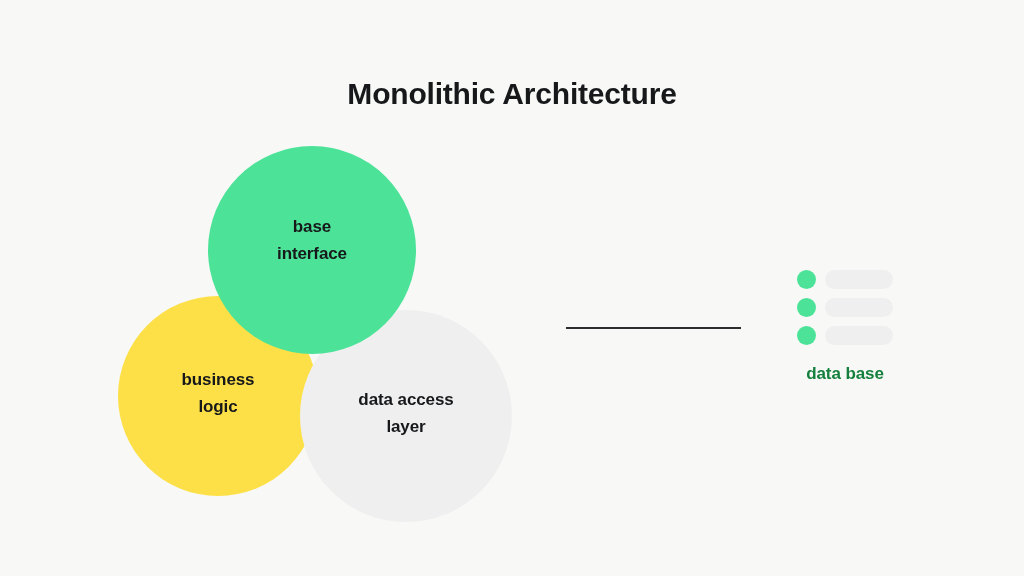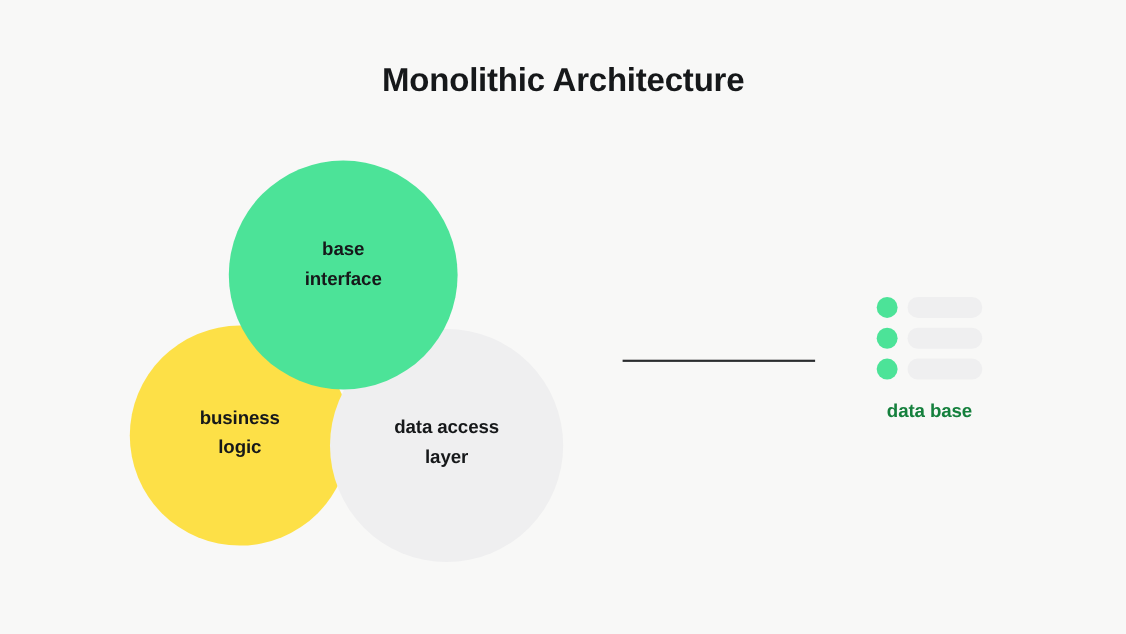--- a/index.html
+++ b/index.html
@@ -17,21 +17,21 @@
     position: relative;
     width: 1024px;
     height: 576px;
     background: #f8f8f7;
   }
 
   
   .page-title {
     position: absolute;
     left: 0;
-    top: 54px;
+    top: 74px;
     width: 1024px;
     text-align: center;
     font-size: 30px;
     font-weight: bold;
     letter-spacing: -0.2px;
     color: #16181a;
     line-height: 40px;
   }
 
   
@@ -65,21 +65,21 @@
     left: 118px;
     top: 296px;
     width: 200px;
     height: 200px;
     background: #fde047;
     z-index: 1;
   }
   
   .circle-dataaccess {
     left: 300px;
-    top: 299px;
+    top: 310px;
     width: 212px;
     height: 212px;
     background: #efeff0;
     z-index: 2;
   }
   
   .circle-ui {
     left: 208px;
     top: 146px;
     width: 208px;

